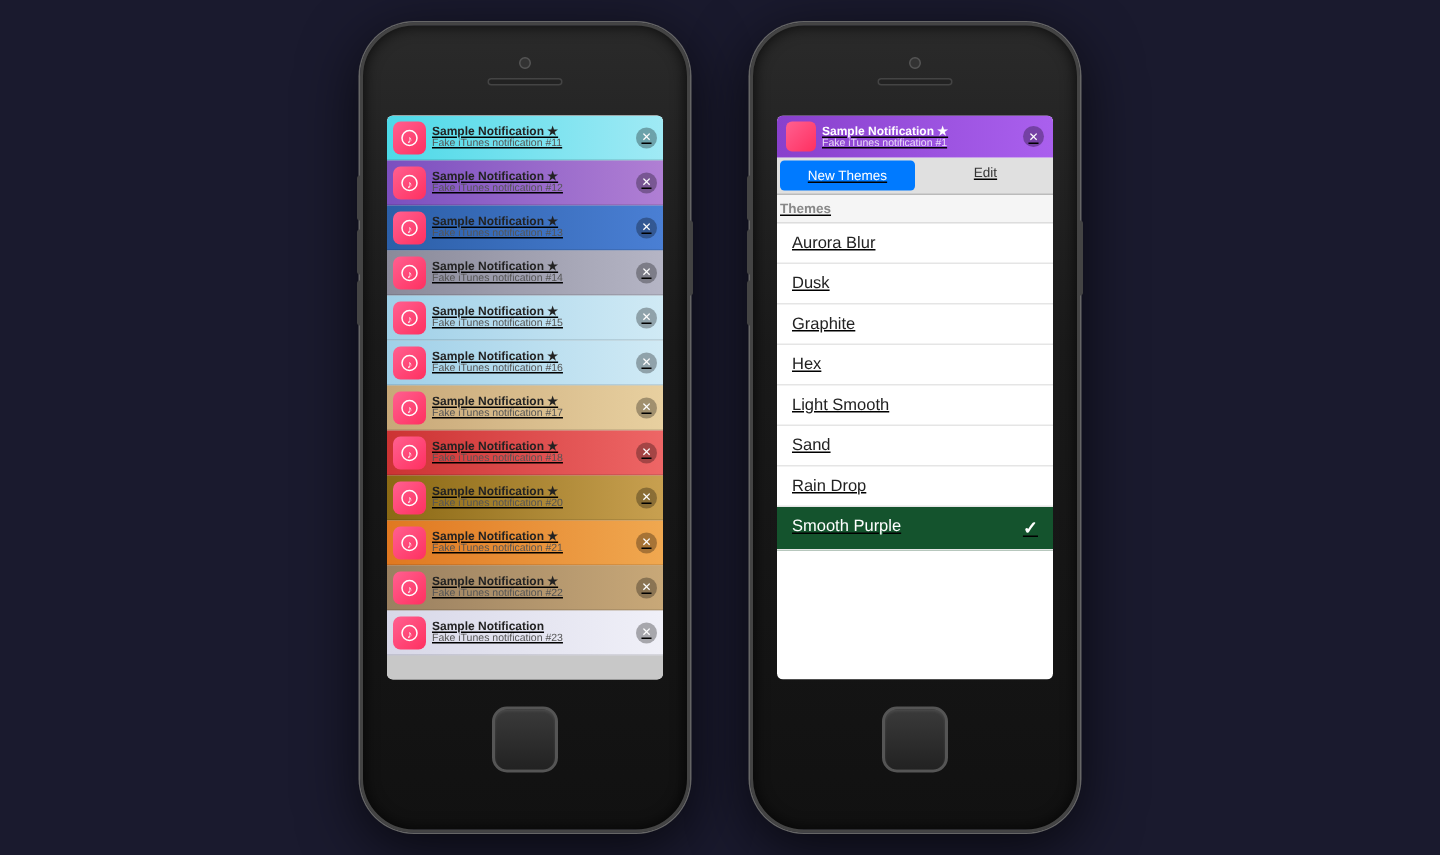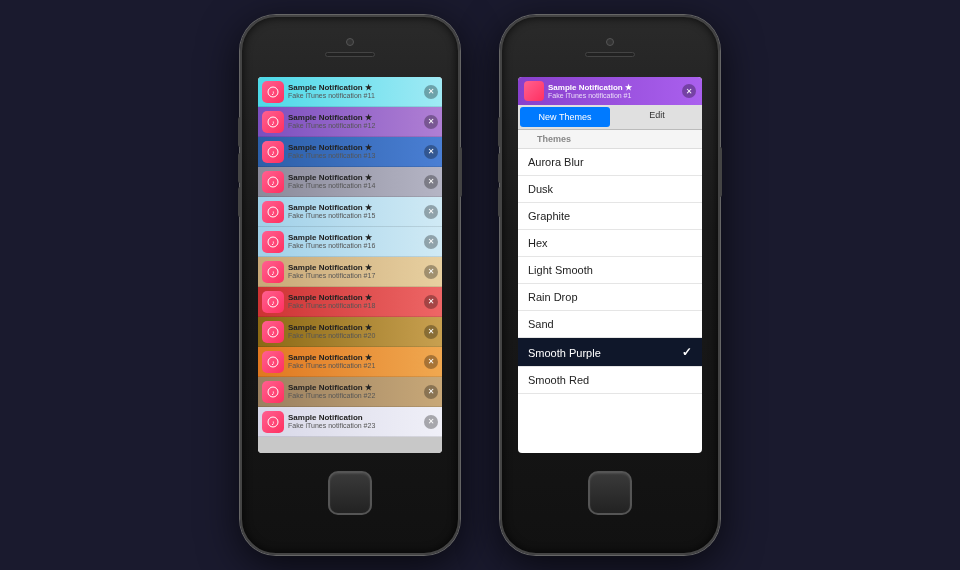--- a/index.html
+++ b/index.html
@@ -20,20 +20,21 @@
       width: 220px;
       height: 540px;
       background: linear-gradient(180deg, #2a2a2a 0%, #1a1a1a 40%, #111 100%);
       border-radius: 36px;
       border: 2px solid #444;
       box-shadow: 0 0 0 1px #666, inset 0 0 10px rgba(0,0,0,0.8), 0 10px 40px rgba(0,0,0,0.7);
       position: relative;
       display: flex;
       flex-direction: column;
       align-items: center;
+      text-decoration: underline;
     }
 
     
     .iphone-top {
       width: 100%;
       height: 60px;
       display: flex;
       flex-direction: column;
       align-items: center;
       justify-content: center;
@@ -251,45 +252,45 @@
     }
 
     .theme-tab.active {
       background: #007aff;
       color: #fff;
       border-radius: 3px;
       margin: 2px;
     }
 
     .theme-header {
-      padding: 4px 19px;
+      padding: 4px 2px;
       font-size: 9px;
       font-weight: bold;
       color: #888;
       background: #f5f5f5;
       border-bottom: 1px solid #ddd;
     }
 
     .theme-list {
       flex: 1;
       overflow: hidden;
     }
 
     .theme-list-item {
       padding: 7px 10px;
       font-size: 11px;
       color: #222;
       border-bottom: 1px solid #e5e5e5;
       display: flex;
-      align-items: flex-end;
+      align-items: flex-start;
       justify-content: space-between;
     }
 
     .theme-list-item.selected {
-      background: #0f172a;
+      background: #14532d;
       color: #fff;
     }
 
     .checkmark {
       color: #007aff;
       font-size: 12px;
       font-weight: bold;
     }
 
     .theme-list-item.selected .checkmark {
@@ -511,34 +512,30 @@
     </div>
           <div class="theme-list-item">
       <span>Hex</span>
 
     </div>
           <div class="theme-list-item">
       <span>Light Smooth</span>
 
     </div>
           <div class="theme-list-item">
+      <span>Sand</span>
+
+    </div>
+          <div class="theme-list-item">
       <span>Rain Drop</span>
-
-    </div>
-          <div class="theme-list-item">
-      <span>Sand</span>
 
     </div>
           <div class="theme-list-item selected">
       <span>Smooth Purple</span>
       <span class="checkmark">✓</span>
-    </div>
-          <div class="theme-list-item">
-      <span>Smooth Red</span>
-
     </div>
         </div>
 
     </div>
   </div>
 
   <div class="iphone-bottom">
     <div class="iphone-home-btn"></div>
   </div>
 </div>

